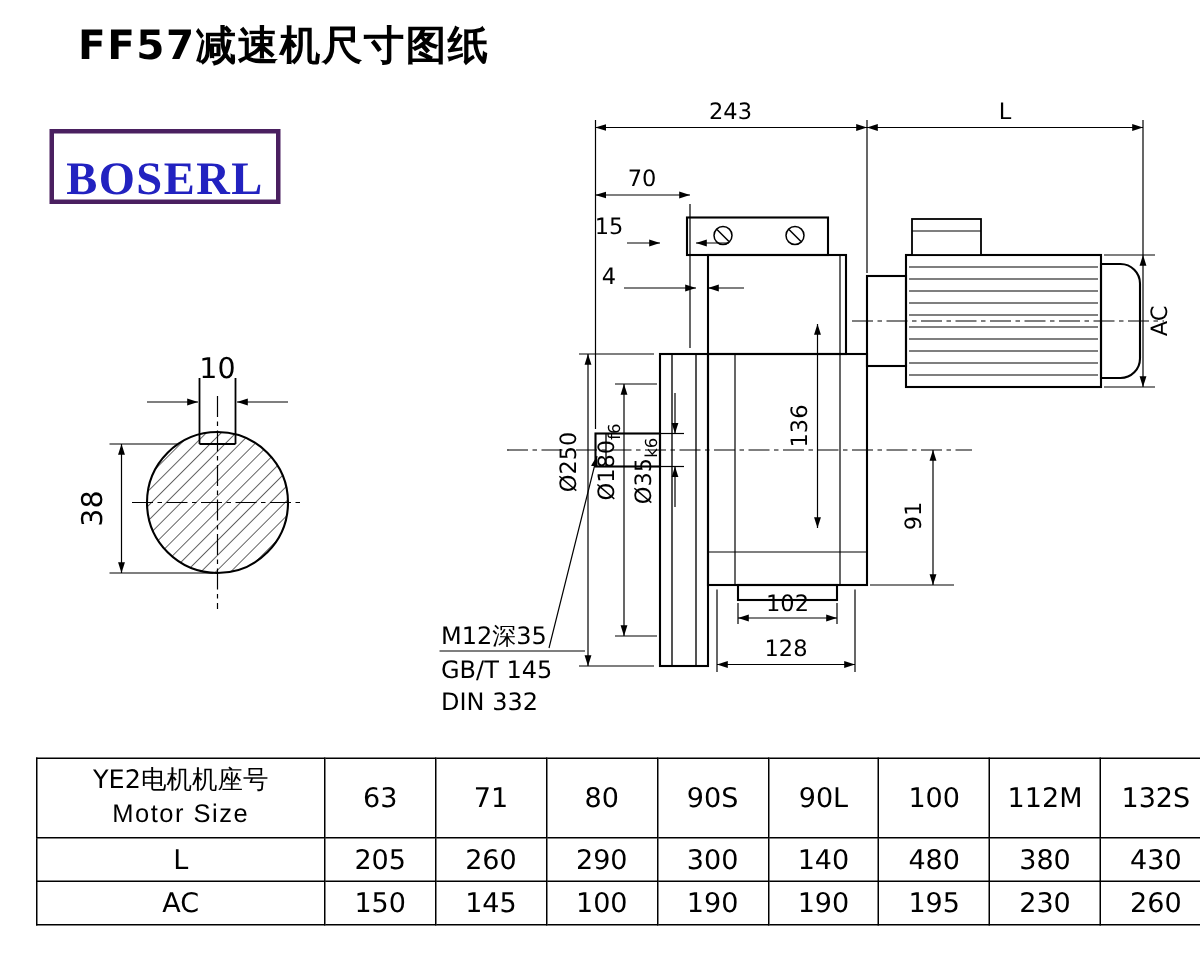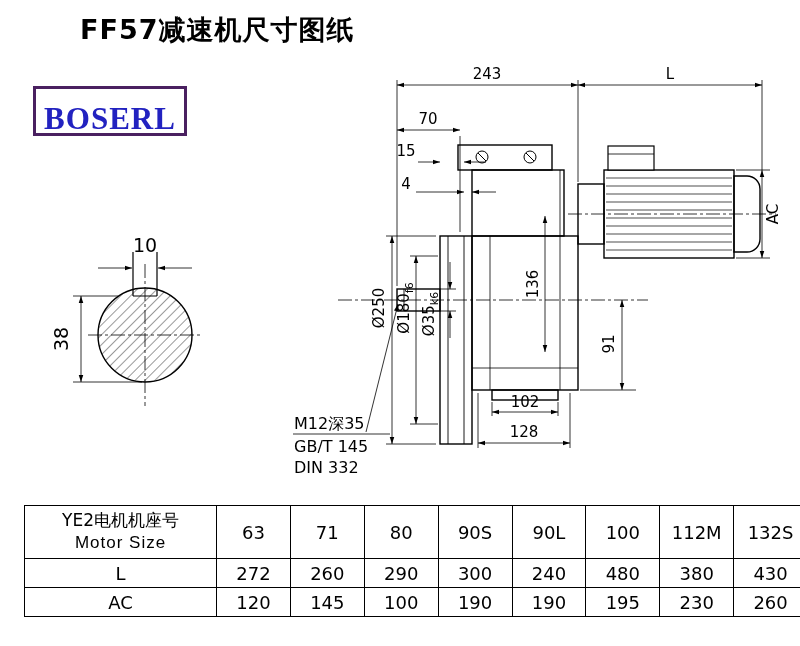--- a/index.html
+++ b/index.html
@@ -1,17 +1,17 @@
 <!DOCTYPE html>
 <html><head>
 <meta charset="utf-8">
 <style>
   html,body{margin:0;padding:0;background:#fff;}
   body{width:800px;height:646px;position:relative;font-family:"DejaVu Sans","Liberation Sans",sans-serif;color:#000;overflow:hidden;}
-  .title{position:absolute;left:52px;top:12px;font-size:27px;font-weight:bold;letter-spacing:1px;margin-left:28px;}
+  .title{position:absolute;left:52px;top:12px;font-size:27px;font-weight:bold;letter-spacing:1px;}
   .logo{position:absolute;left:33px;top:86px;width:148px;height:44px;border:3px solid #4a2060;display:flex;align-items:center;justify-content:center;}
   .logo span{font-family:"Liberation Serif","DejaVu Serif",serif;font-weight:bold;font-size:31px;color:#2222c0;letter-spacing:1px;margin-top:15px;}
   svg{position:absolute;left:0;top:0;}
   svg text{font-family:"DejaVu Sans","Liberation Sans",sans-serif;fill:#000;}
   .dimtxt{font-size:15px;}
   .bigtxt{font-size:19px;}
   .notetxt{font-size:16px;}
   table.mt{position:absolute;left:24px;top:505px;width:784px;border-collapse:collapse;table-layout:fixed;}
   table.mt th,table.mt td{border:1px solid #000;text-align:center;vertical-align:middle;font-weight:normal;padding:0;}
   table.mt col.c0{width:192px;}
@@ -193,32 +193,32 @@
     <th>71</th>
     <th>80</th>
     <th>90S</th>
     <th>90L</th>
     <th>100</th>
     <th>112M</th>
     <th>132S</th>
   </tr>
   <tr class="t-row">
     <td>L</td>
-    <td>272</td>
+    <td>205</td>
     <td>260</td>
     <td>290</td>
     <td>300</td>
-    <td>240</td>
+    <td>140</td>
     <td>480</td>
     <td>380</td>
     <td>430</td>
   </tr>
   <tr class="t-row">
     <td>AC</td>
-    <td>120</td>
+    <td>150</td>
     <td>145</td>
     <td>100</td>
     <td>190</td>
     <td>190</td>
     <td>195</td>
     <td>230</td>
     <td>260</td>
   </tr>
 </tbody>
   </table>

